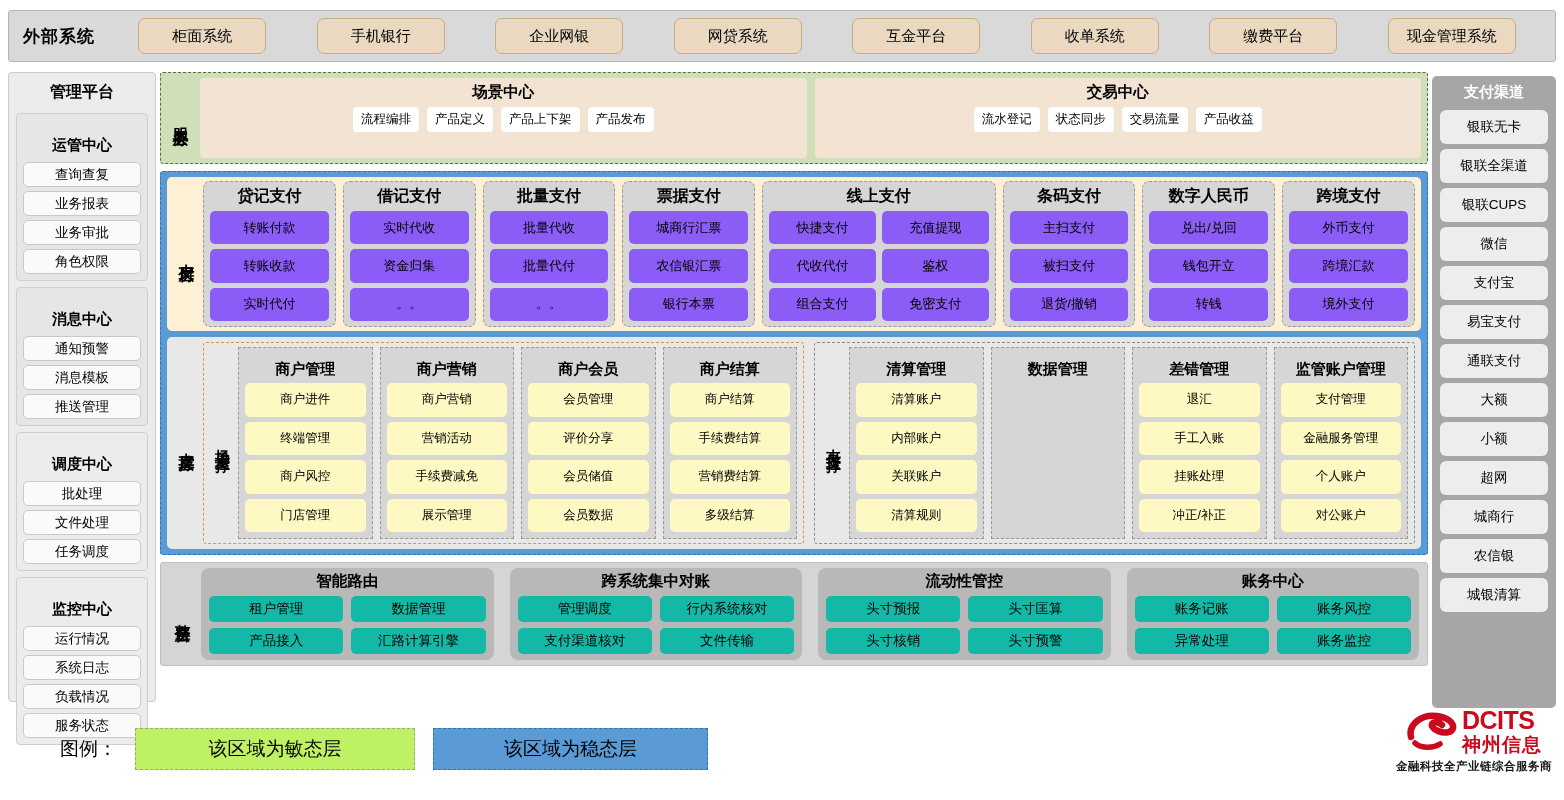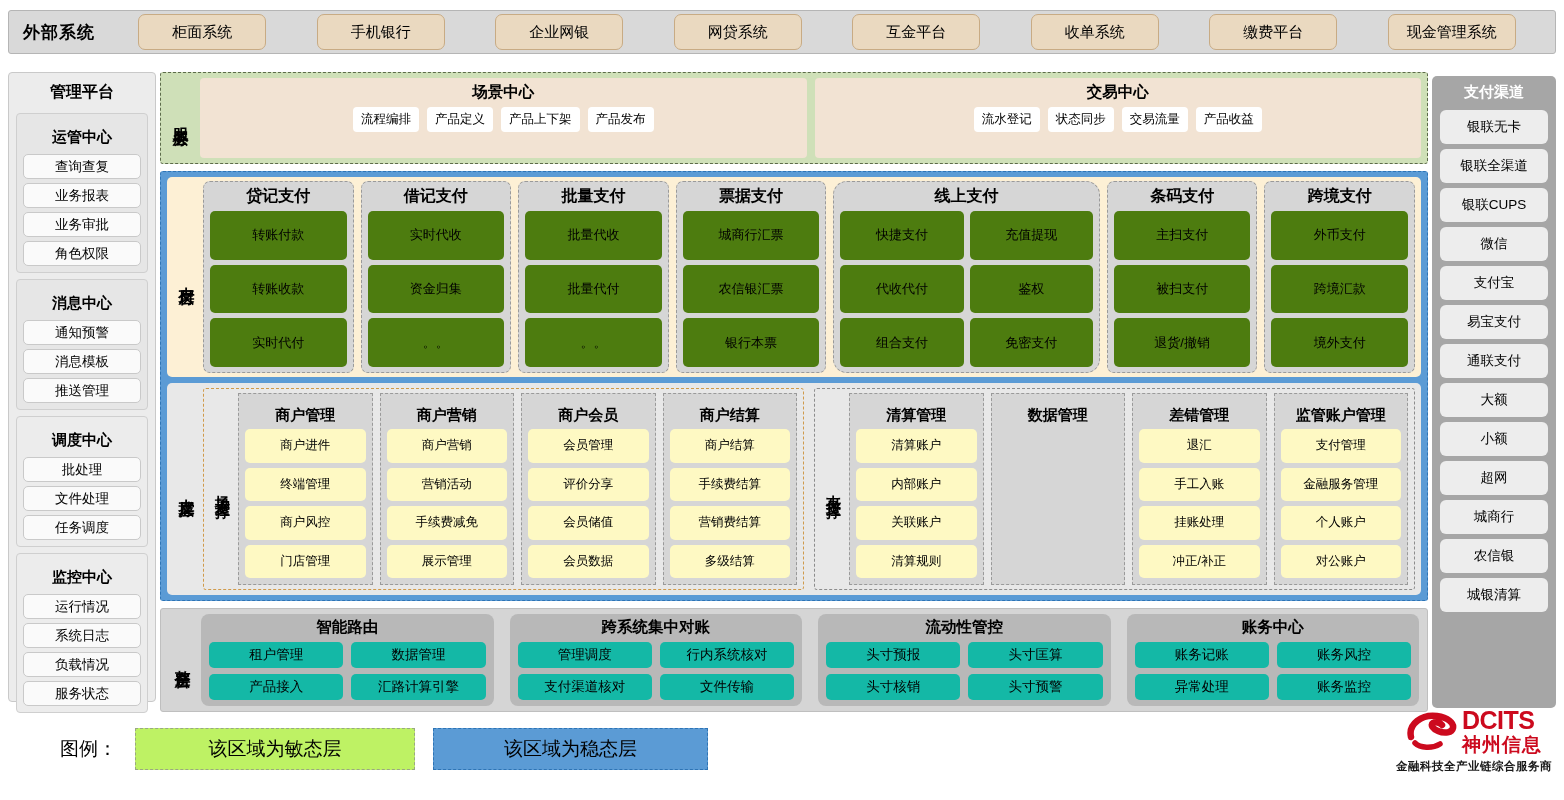--- a/index.html
+++ b/index.html
@@ -8,42 +8,42 @@
     width:1564px; height:800px;
     background:#ffffff;
     font-family:"Liberation Sans","DejaVu Sans",sans-serif;
     color:#000;
     overflow:hidden;
   }
   .page { position:relative; width:1564px; height:800px; }
 
   
   .ext-bar{
-    position:absolute; left:8px; top:10px; width:1548px; height:44px;
+    position:absolute; left:8px; top:10px; width:1548px; height:52px;
     background:#d9d9d9; border:1px solid #b5b5b5; border-radius:3px;
     display:flex; align-items:center; padding:0 14px;
   }
   .ext-title{ font-size:17px; font-weight:bold; letter-spacing:1px; white-space:nowrap; }
   .ext-items{ flex:1; display:flex; justify-content:space-around; align-items:center; padding-left:18px; }
   .ext-chip{
     background:#ead9c0; border:1px solid #c8ab84; border-radius:7px;
     min-width:128px; height:36px; display:flex; align-items:center; justify-content:center;
     font-size:15px; color:#000;
   }
 
   
   .mgmt{
     position:absolute; left:8px; top:72px; width:148px; height:630px;
     background:#ececec; border:1px solid #c9c9c9; border-radius:4px;
     padding:6px 7px; display:flex; flex-direction:column; gap:6px;
   }
   .mgmt-title{ text-align:center; font-size:16px; font-weight:bold; padding:3px 0 4px; }
   .mgmt-group{
     background:#e6e6e6; border:1px solid #cfcfcf; border-radius:4px;
-    padding:12px 6px 6px; display:flex; flex-direction:column; gap:4px;
+    padding:20px 6px 6px; display:flex; flex-direction:column; gap:4px;
   }
   .mgmt-group.plain{ background:#ececec; border:1px solid #cfcfcf; }
   .mgmt-group-title{ text-align:center; font-size:15px; font-weight:bold; padding:2px 0 3px; }
   .mgmt-item{
     background:#fafafa; border:1px solid #c9c9c9; border-radius:5px;
     height:25px; display:flex; align-items:center; justify-content:center;
     font-size:13.5px;
   }
 
   
@@ -84,32 +84,32 @@
   }
 
   
   .stable-wrap{
     margin-top:7px; background:#5b9bd5; border:1.5px dashed #2e74b5; border-radius:3px;
     padding:5px 6px; display:flex; flex-direction:column; gap:6px;
   }
 
   
   .pay-layer{
-    background:#fdf0d5; border-radius:5px; padding:4px 6px; display:flex; gap:4px; height:200px;
+    background:#fdf0d5; border-radius:5px; padding:4px 6px; display:flex; gap:4px; height:154px;
   }
   .pay-groups{ flex:1; display:flex; gap:7px; }
   .pay-card{
     background:#d6d6d6; border:1.5px dashed #9a9a9a; border-radius:7px;
     padding:2px 6px 5px; display:flex; flex-direction:column;
   }
   .pay-card-title{ text-align:center; font-size:16px; font-weight:bold; padding:2px 0 4px; white-space:nowrap; }
   .pay-rows{ display:flex; flex-direction:column; gap:5px; flex:1; }
   .pay-row{ display:flex; gap:6px; flex:1; }
   .pay-chip{
-    flex:1; background:#4d7c0f; border-radius:5px;
+    flex:1; background:#8b5cf6; border-radius:5px;
     display:flex; align-items:center; justify-content:center; font-size:13px; white-space:nowrap;
     min-width:62px;
   }
 
   
   .sup-layer{
     background:#e8e8e8; border-radius:5px; padding:5px 6px; display:flex; gap:4px; height:212px;
   }
   .sup-zones{ flex:1; display:flex; gap:10px; }
   .sup-zone{
@@ -320,21 +320,21 @@
                   <div class="pay-chip">城商行汇票</div>
                 </div>
                 <div class="pay-row">
                   <div class="pay-chip">农信银汇票</div>
                 </div>
                 <div class="pay-row">
                   <div class="pay-chip">银行本票</div>
                 </div>
               </div>
             </div>
-            <div class="pay-card" style="flex: 1.85 1 0%; border-radius: 14px;">
+            <div class="pay-card" style="flex: 1.85 1 0%;">
               <div class="pay-card-title">线上支付</div>
               <div class="pay-rows">
                 <div class="pay-row">
                   <div class="pay-chip">快捷支付</div>
                   <div class="pay-chip">充值提现</div>
                 </div>
                 <div class="pay-row">
                   <div class="pay-chip">代收代付</div>
                   <div class="pay-chip">鉴权</div>
                 </div>
@@ -348,20 +348,34 @@
               <div class="pay-card-title">条码支付</div>
               <div class="pay-rows">
                 <div class="pay-row">
                   <div class="pay-chip">主扫支付</div>
                 </div>
                 <div class="pay-row">
                   <div class="pay-chip">被扫支付</div>
                 </div>
                 <div class="pay-row">
                   <div class="pay-chip">退货/撤销</div>
+                </div>
+              </div>
+            </div>
+            <div class="pay-card" style="flex: 1 1 0%;">
+              <div class="pay-card-title">数字人民币</div>
+              <div class="pay-rows">
+                <div class="pay-row">
+                  <div class="pay-chip">兑出/兑回</div>
+                </div>
+                <div class="pay-row">
+                  <div class="pay-chip">钱包开立</div>
+                </div>
+                <div class="pay-row">
+                  <div class="pay-chip">转钱</div>
                 </div>
               </div>
             </div>
             <div class="pay-card" style="flex: 1 1 0%;">
               <div class="pay-card-title">跨境支付</div>
               <div class="pay-rows">
                 <div class="pay-row">
                   <div class="pay-chip">外币支付</div>
                 </div>
                 <div class="pay-row">

